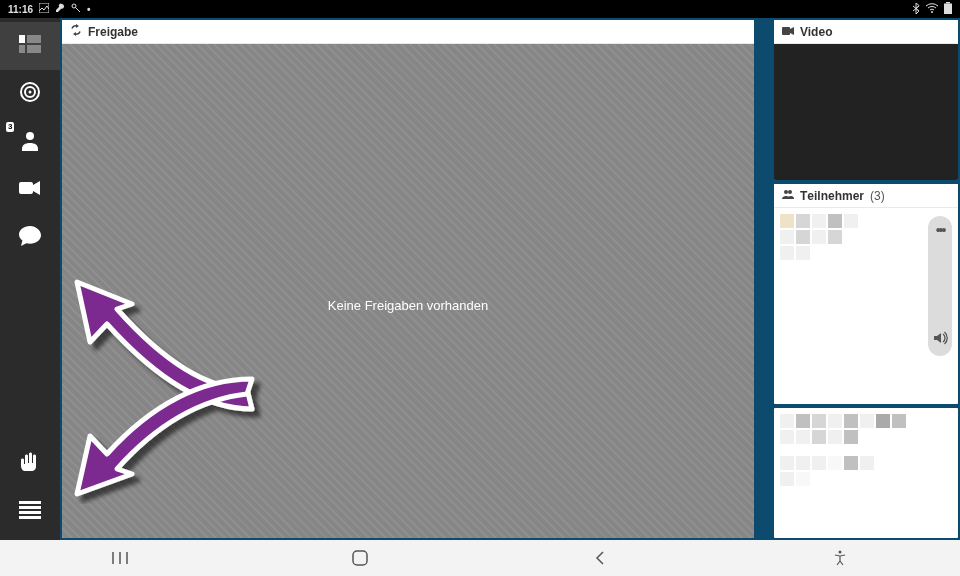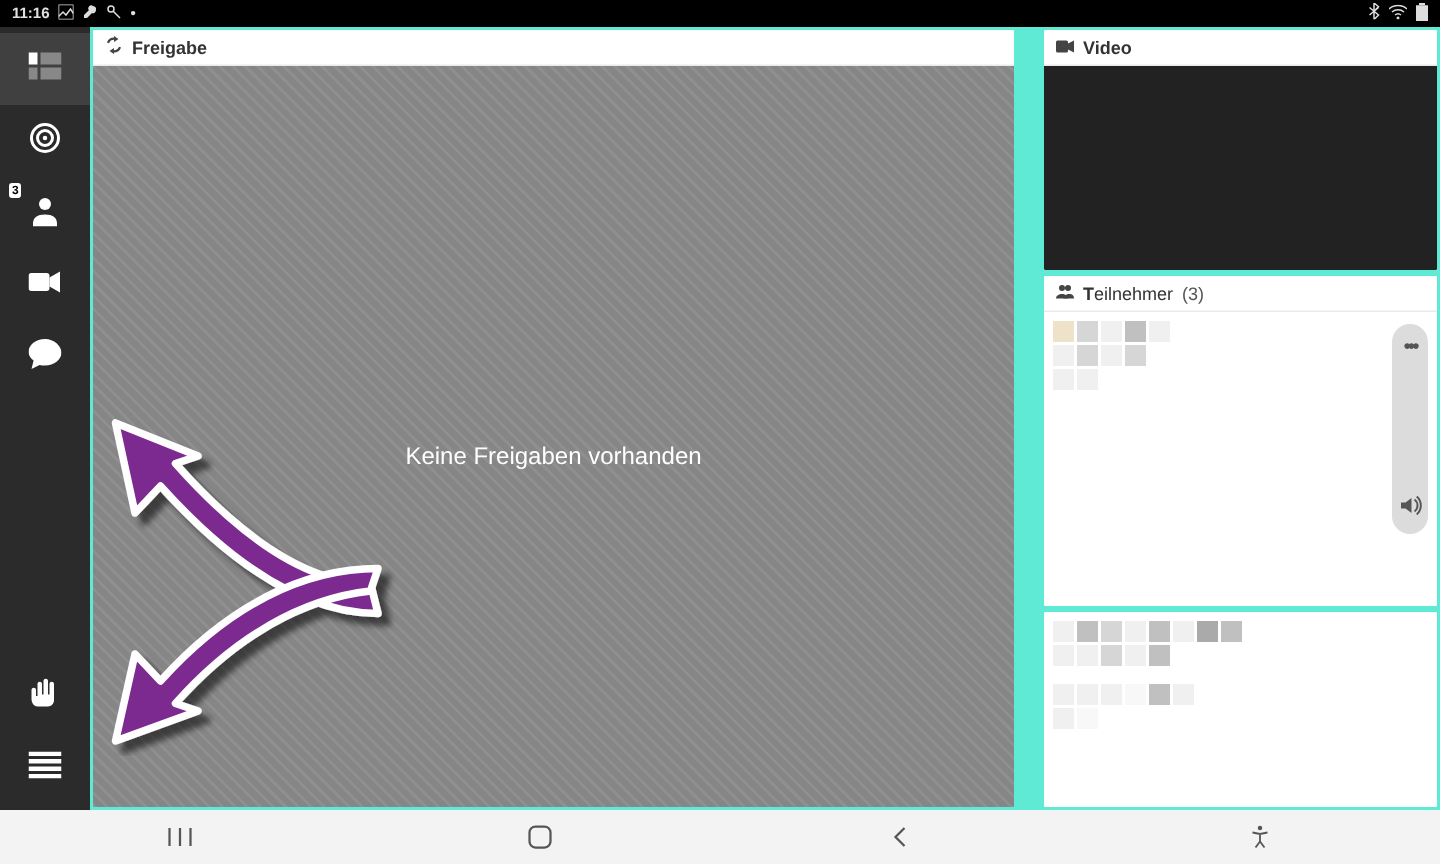--- a/index.html
+++ b/index.html
@@ -22,36 +22,36 @@
   .sidebar-item {
     width: 60px; height: 48px; display: flex; align-items: center; justify-content: center;
     cursor: pointer; position: relative;
   }
   .sidebar-item.active { background: #404040; }
   .sidebar svg { fill: #fff; }
   .badge {
     position: absolute; top: 4px; left: 6px; background: #fff; color: #000;
     font-size: 8px; font-weight: bold; border-radius: 2px; padding: 0 2px; line-height: 10px;
   }
-  .content { flex: 1; display: flex; gap: 20px; padding: 2px; background: #5eead4; }
+  .content { flex: 1; display: flex; gap: 20px; padding: 2px; background: #0c4a6e; }
   .col-left { flex: 1; display: flex; flex-direction: column; }
-  .col-right { width: 262px; display: flex; flex-direction: column; gap: 4px; }
+  .col-right { width: 184px; display: flex; flex-direction: column; gap: 4px; }
   .panel { background: #fff; display: flex; flex-direction: column; border-radius: 1px; overflow: hidden; }
   .panel-header {
     height: 24px; background: #fff; display: flex; align-items: center;
     padding: 0 8px; font-size: 12px; color: #333; gap: 6px; border-bottom: 1px solid #eaeaea;
     font-weight: bold;
   }
   .panel-header .count { font-weight: normal; color: #555; }
   .freigabe-body {
     flex: 1; background: #8b8b8b;
     background-image: repeating-linear-gradient(45deg, #8f8f8f 0 2px, #868686 2px 6px);
     position: relative; display: flex; align-items: center; justify-content: center;
   }
-  .freigabe-msg { color: #fff; font-size: 16px; margin-top: 28px; }
+  .freigabe-msg { color: #fff; font-size: 13px; margin-top: 28px; }
   .video-panel { height: 160px; background: #fff; }
   .video-body { flex: 1; background: #222; }
   .teiln-panel { flex: 1; position: relative; }
   .teiln-body { flex: 1; padding: 6px; position: relative; }
   .pixel-row { display: flex; gap: 2px; margin-bottom: 2px; }
   .px { width: 14px; height: 14px; background: #e6e6e6; }
   .px.a { background: #eee3c8; }
   .px.b { background: #d6d6d6; }
   .px.c { background: #c0c0c0; }
   .px.d { background: #f0f0f0; }
@@ -242,21 +242,21 @@
         <div class="panel-header">
           <span>
             <svg width="12" height="12" viewBox="0 0 12 12">
                 <circle cx="4" cy="4" r="2" fill="#444"></circle>
                 <circle cx="8" cy="4" r="2" fill="#444"></circle>
                 <path d="M0 11c0-2 2-3 4-3s4 1 4 3" fill="#444"></path>
                 <path d="M5 11c0-2 2-3 4-3s3 1 3 3" fill="#444"></path>
               </svg>
           </span>
           <span>
-            <b>T</b><span style="font-weight:normal">eilnehmer</span>
+            <b>T</b><span style="font-weight:bold">eilnehmer</span>
           </span>
           <span class="count">(3)</span>
         </div>
         <div class="teiln-body">
           <div class="pixel-row">
             <div class="px a"></div>
               <div class="px b"></div>
               <div class="px d"></div>
               <div class="px c"></div>
               <div class="px d"></div>

